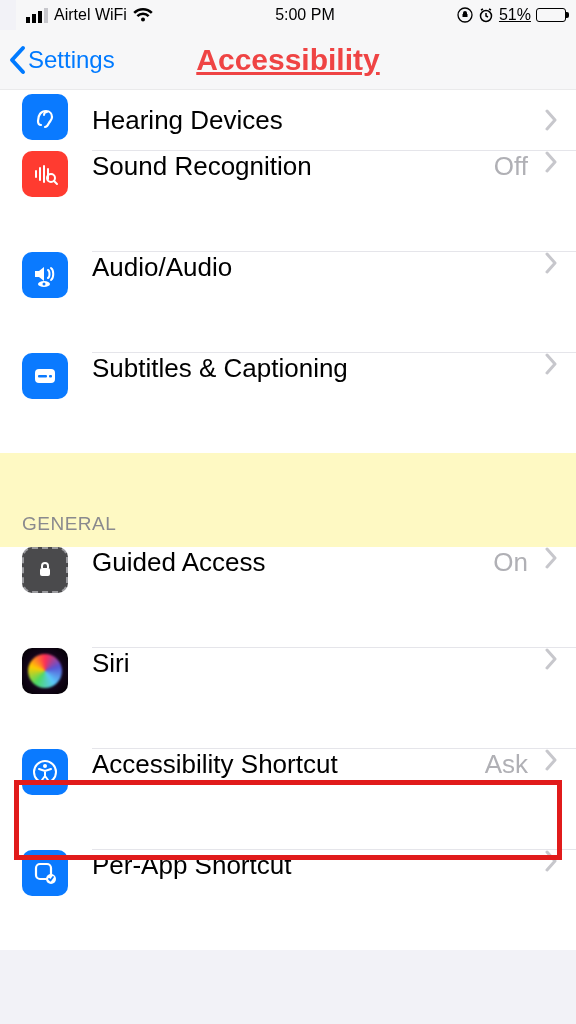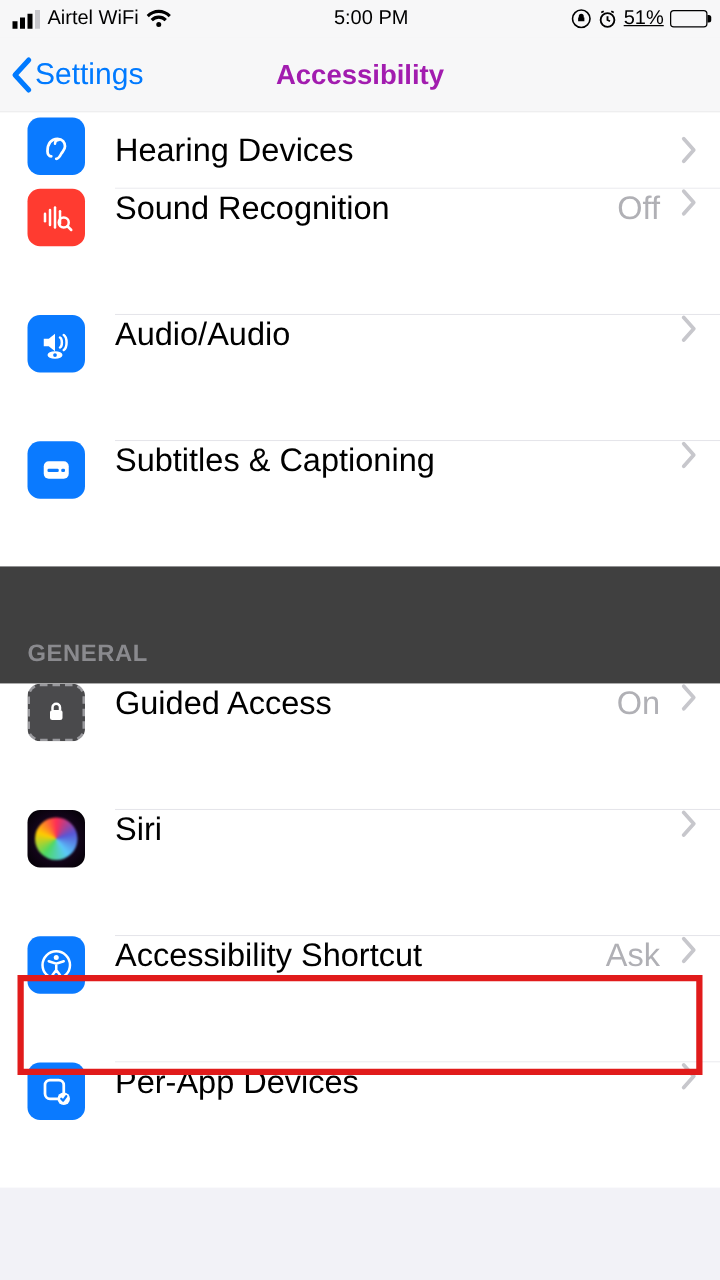--- a/index.html
+++ b/index.html
@@ -14,20 +14,21 @@
   
   .status-bar {
     height: 30px;
     display: flex;
     align-items: center;
     justify-content: space-between;
     padding: 12px 10px;
     font-size: 17px;
     font-weight: 600;
     background: #f7f7f8;
+    margin-left: 16px;
   }
   .status-left { display: flex; align-items: center; gap: 6px; }
   .status-right { display: flex; align-items: center; gap: 5px; }
   .signal-bars { display: inline-flex; align-items: flex-end; gap: 2px; }
   .signal-bars span { width: 4px; background: #000; display: inline-block; }
   .signal-bars span:nth-child(1){ height:6px;}
   .signal-bars span:nth-child(2){ height:9px;}
   .signal-bars span:nth-child(3){ height:12px;}
   .signal-bars span:nth-child(4){ height:15px; background:#c7c7cc;}
   .carrier { font-size: 16px; font-weight: 400; }
@@ -56,30 +57,29 @@
   }
   .back-btn {
     display: flex; align-items: center; gap: 2px;
     color: #007aff; font-size: 24px; padding-left: 8px;
     cursor: pointer;
     justify-content: space-between;
   }
   .back-chevron { font-size: 34px; line-height: 1; font-weight:300; }
   .nav-title {
     position: absolute; left: 50%; transform: translateX(-50%);
-    font-size: 22px; font-weight: 600; color: #a21caf;
+    font-size: 30px; font-weight: 600; color: #ef4444; text-decoration: underline;
   }
 
   
   .list-section { background: #fff; }
   .section-header {
     color: #8a8a8e; font-size: 19px; letter-spacing: 0.5px;
     padding: 60px 22px 12px 22px; text-transform: uppercase;
-    background: #404040;
-    font-weight: bold;
+    background: #fef9c3;
   }
   .row {
     display: flex; align-items: flex-start;
     min-height: 100px;
     padding: 0 18px 0 22px;
     background: #fff;
     position: relative;
   }
   .row .icon-box {
     width: 46px; height: 46px; border-radius: 10px;
@@ -304,21 +304,21 @@
   <div class="separator"></div>
 
   <div class="row">
     <div class="icon-box ic-perapp">
       <svg width="30" height="30" viewBox="0 0 30 30">
         <rect x="6" y="6" width="15" height="15" rx="4" fill="none" stroke="#fff" stroke-width="2.2"></rect>
         <circle cx="21" cy="21" r="5" fill="#fff"></circle>
         <path d="M19 21l1.5 1.5L23 19" stroke="#0a7aff" stroke-width="1.8" fill="none" stroke-linecap="round" stroke-linejoin="round"></path>
       </svg>
     </div>
-    <div class="label">Per-App Devices</div>
+    <div class="label">Per-App Shortcut</div>
     <div class="chevron">
       <svg width="14" height="22" viewBox="0 0 14 22">
           <path d="M3 2l8 9-8 9" stroke="#c7c7cc" stroke-width="3" fill="none" stroke-linecap="round" stroke-linejoin="round"></path>
         </svg>
     </div>
   </div>
 </div>
 
 <div style="height:60px; background:#f2f2f7;"></div>
 

